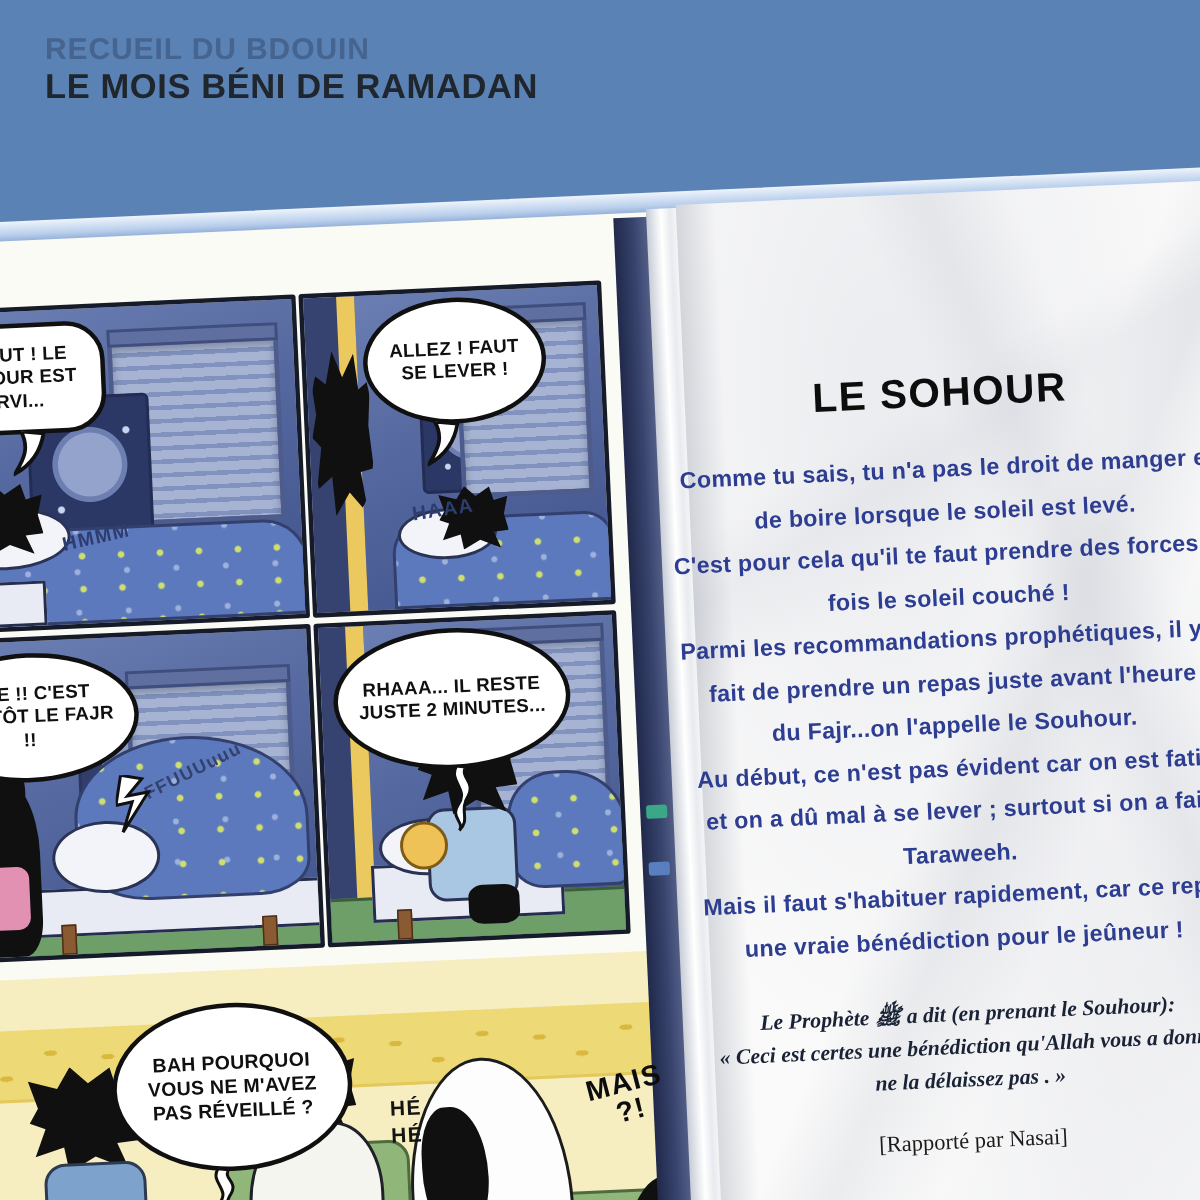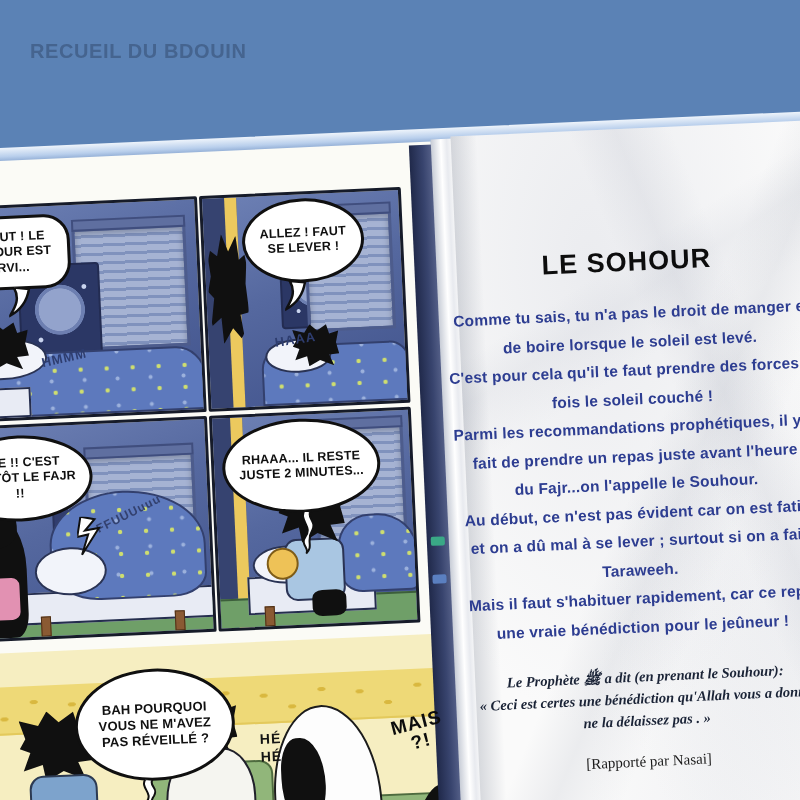--- a/index.html
+++ b/index.html
@@ -1,20 +1,20 @@
 <!DOCTYPE html>
 <html><head>
 <meta charset="utf-8">
 <style>
   html,body{margin:0;padding:0;}
   body{width:800px;height:800px;overflow:hidden;position:relative;
        background:#5b82b5;font-family:"Liberation Sans",sans-serif;}
 
   
-  .header{position:absolute;left:0;top:0;width:100%;height:130px;z-index:5;margin-top:18px;}
+  .header{position:absolute;left:0;top:0;width:100%;height:130px;z-index:5;}
   .hdr-series{position:absolute;left:30px;top:22px;font-size:20px;font-weight:bold;
       letter-spacing:.6px;color:#45648f;}
   .hdr-title{position:absolute;left:30px;top:44px;font-size:23px;font-weight:800;
       letter-spacing:.4px;color:#20262e;}
 
   
   .book{position:absolute;left:-70px;top:124px;width:1000px;height:860px;
         transform:rotate(-2.6deg);transform-origin:600px 0;}
   .cover-edge{position:absolute;left:-6px;top:0;width:1012px;height:16px;border-radius:6px 6px 0 0;
         background:linear-gradient(180deg,#eef4fb, #b9cfec 55%, #7e9dca);}
@@ -100,20 +100,21 @@
      font-family:"Liberation Serif",serif;font-style:italic;font-weight:bold;
      font-size:14.5px;line-height:22px;color:#1a2336;}
   .rp-quote div{white-space:nowrap;}
   .rp-source{margin-top:22px;font-family:"Liberation Serif",serif;font-size:15px;color:#1b1b1b;}
 </style>
 </head>
 <body>
 
 <div class="header">
   <div class="hdr-series">RECUEIL DU BDOUIN</div>
+  <div class="hdr-title">LE MOIS BÉNI DE RAMADAN</div>
 </div>
 
 <div class="book">
   <div class="cover-edge"></div>
 
   <div class="page-left">
 
     <div class="panel" style="left:6px;top:44px;width:252px;height:210px;">
       <div class="blinds" style="right:10px;top:22px;width:108px;height:118px;"></div>
       <div class="poster" style="left:72px;top:58px;width:78px;height:92px;"></div>

